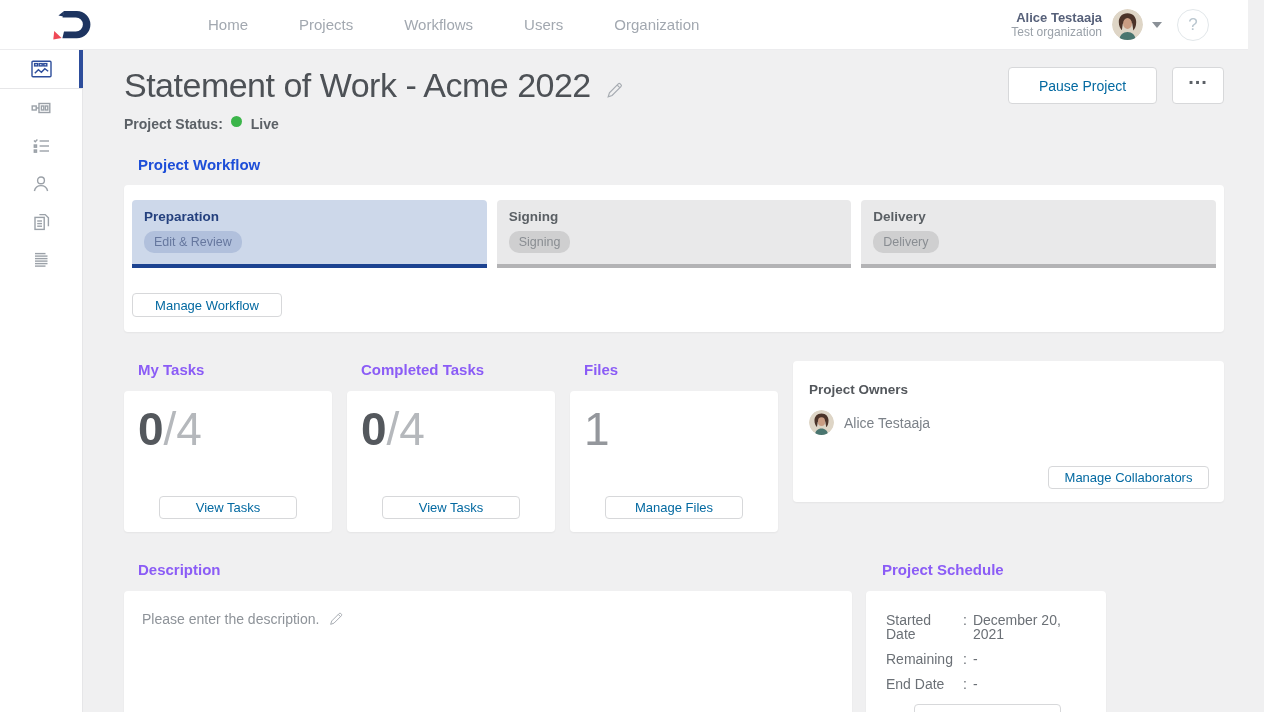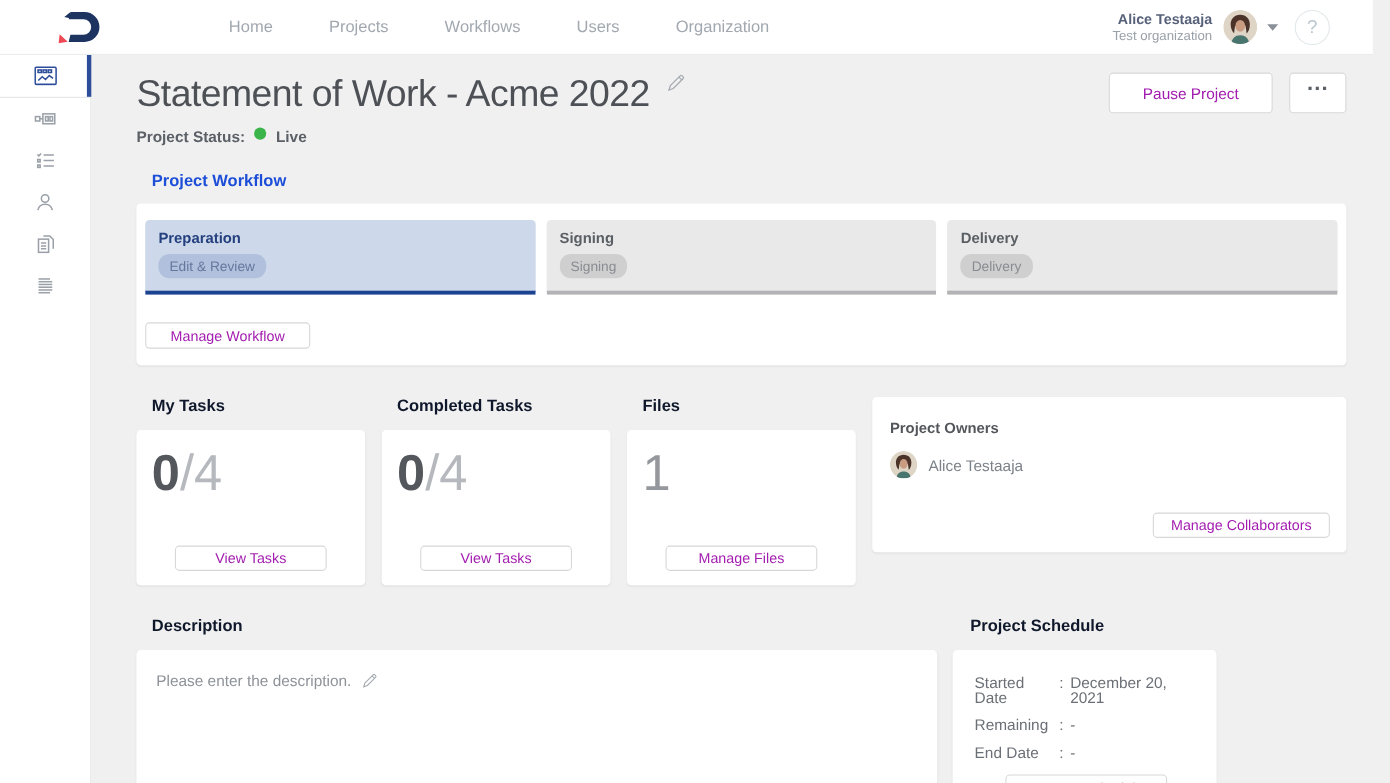--- a/index.html
+++ b/index.html
@@ -35,33 +35,33 @@
   
   .sidebar{position:absolute;top:50px;left:0;bottom:0;width:83px;background:#fff;
     border-right:1px solid #e6e6e8;z-index:10;}
   .side-item{height:38px;display:flex;align-items:center;justify-content:center;position:relative;cursor:pointer;}
   .side-item.active{height:39px;border-bottom:1px solid #e6e6e8;}
   .side-item.active::after{content:"";position:absolute;right:-1px;top:0;bottom:0;width:4px;background:var(--sidebar-active);}
   .icn{stroke:#9ba1a8;fill:none;stroke-width:1.4;}
   .side-item.active .icn{stroke:var(--sidebar-active);}
   
   .main{position:absolute;left:83px;top:50px;right:0;bottom:0;padding:16px 40px 0 41px;overflow:hidden;}
-  .title-row{display:flex;align-items:flex-start;}
+  .title-row{display:flex;align-items:flex-end;}
   .page-title{font-size:34px;font-weight:400;color:#4d5156;margin:0;letter-spacing:-0.5px;line-height:38px;}
   .pencil{margin-left:14px;cursor:pointer;flex:none;}
-  .btn{background:#fff;border:1px solid #d7d8da;border-radius:4px;color:#a21caf;
+  .btn{background:#fff;border:1px solid #d7d8da;border-radius:4px;color:#0369a1;
     font-family:inherit;font-size:13px;cursor:pointer;}
   .btn-pause{width:149px;height:37px;font-size:14px;margin-left:auto;}
   .btn-more{width:52px;height:37px;margin-left:15px;display:flex;align-items:center;justify-content:center;
     font-size:20px;font-weight:bold;letter-spacing:1px;color:#5b6066;}
   .btn-more span{transform:translateY(-35%);}
   .status-row{margin-top:12px;display:flex;align-items:flex-start;font-size:14px;font-weight:bold;color:#5b6066;}
   .dot{width:11px;height:11px;border-radius:50%;background:var(--status-green);margin:0 9px 0 8px;}
   .section-h{font-size:15px;font-weight:bold;color:#1d4ed8;margin:24px 0 12px 14px;}
-  .col-h{font-size:15px;font-weight:bold;color:#0f172a;margin:0 0 13px 14px;}
+  .col-h{font-size:15px;font-weight:bold;color:#8b5cf6;margin:0 0 13px 14px;}
   .card{background:#fff;border-radius:4px;box-shadow:0 1px 2px rgba(0,0,0,.05);}
   
   .wf-card{padding:15px 8px;}
   .stages{display:flex;gap:10px;}
   .stage{flex:1;height:68px;border-radius:4px 4px 0 0;padding:9px 12px;border-bottom:4px solid var(--stage-inactive-bar);
     background:var(--stage-inactive-bg);cursor:pointer;}
   .stage.active{background:var(--stage-active-bg);border-bottom-color:var(--stage-active-bar);}
   .stage-title{font-size:13.5px;font-weight:bold;color:#5a5f64;}
   .stage.active .stage-title{color:var(--stage-active-title);}
   .chip{display:inline-block;margin-top:7px;padding:4px 10px;border-radius:10px;font-size:12.5px;

